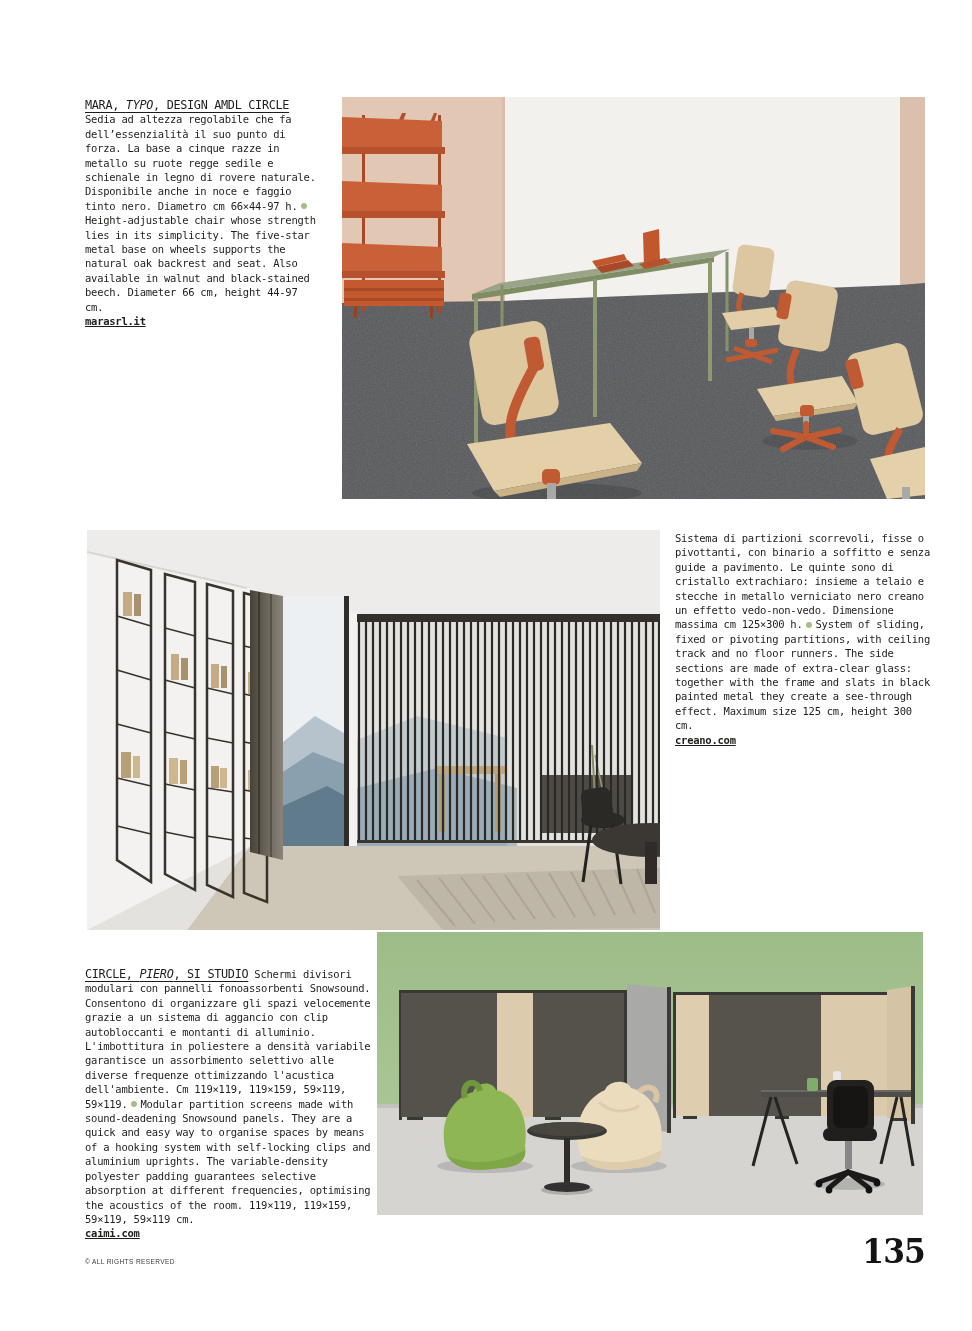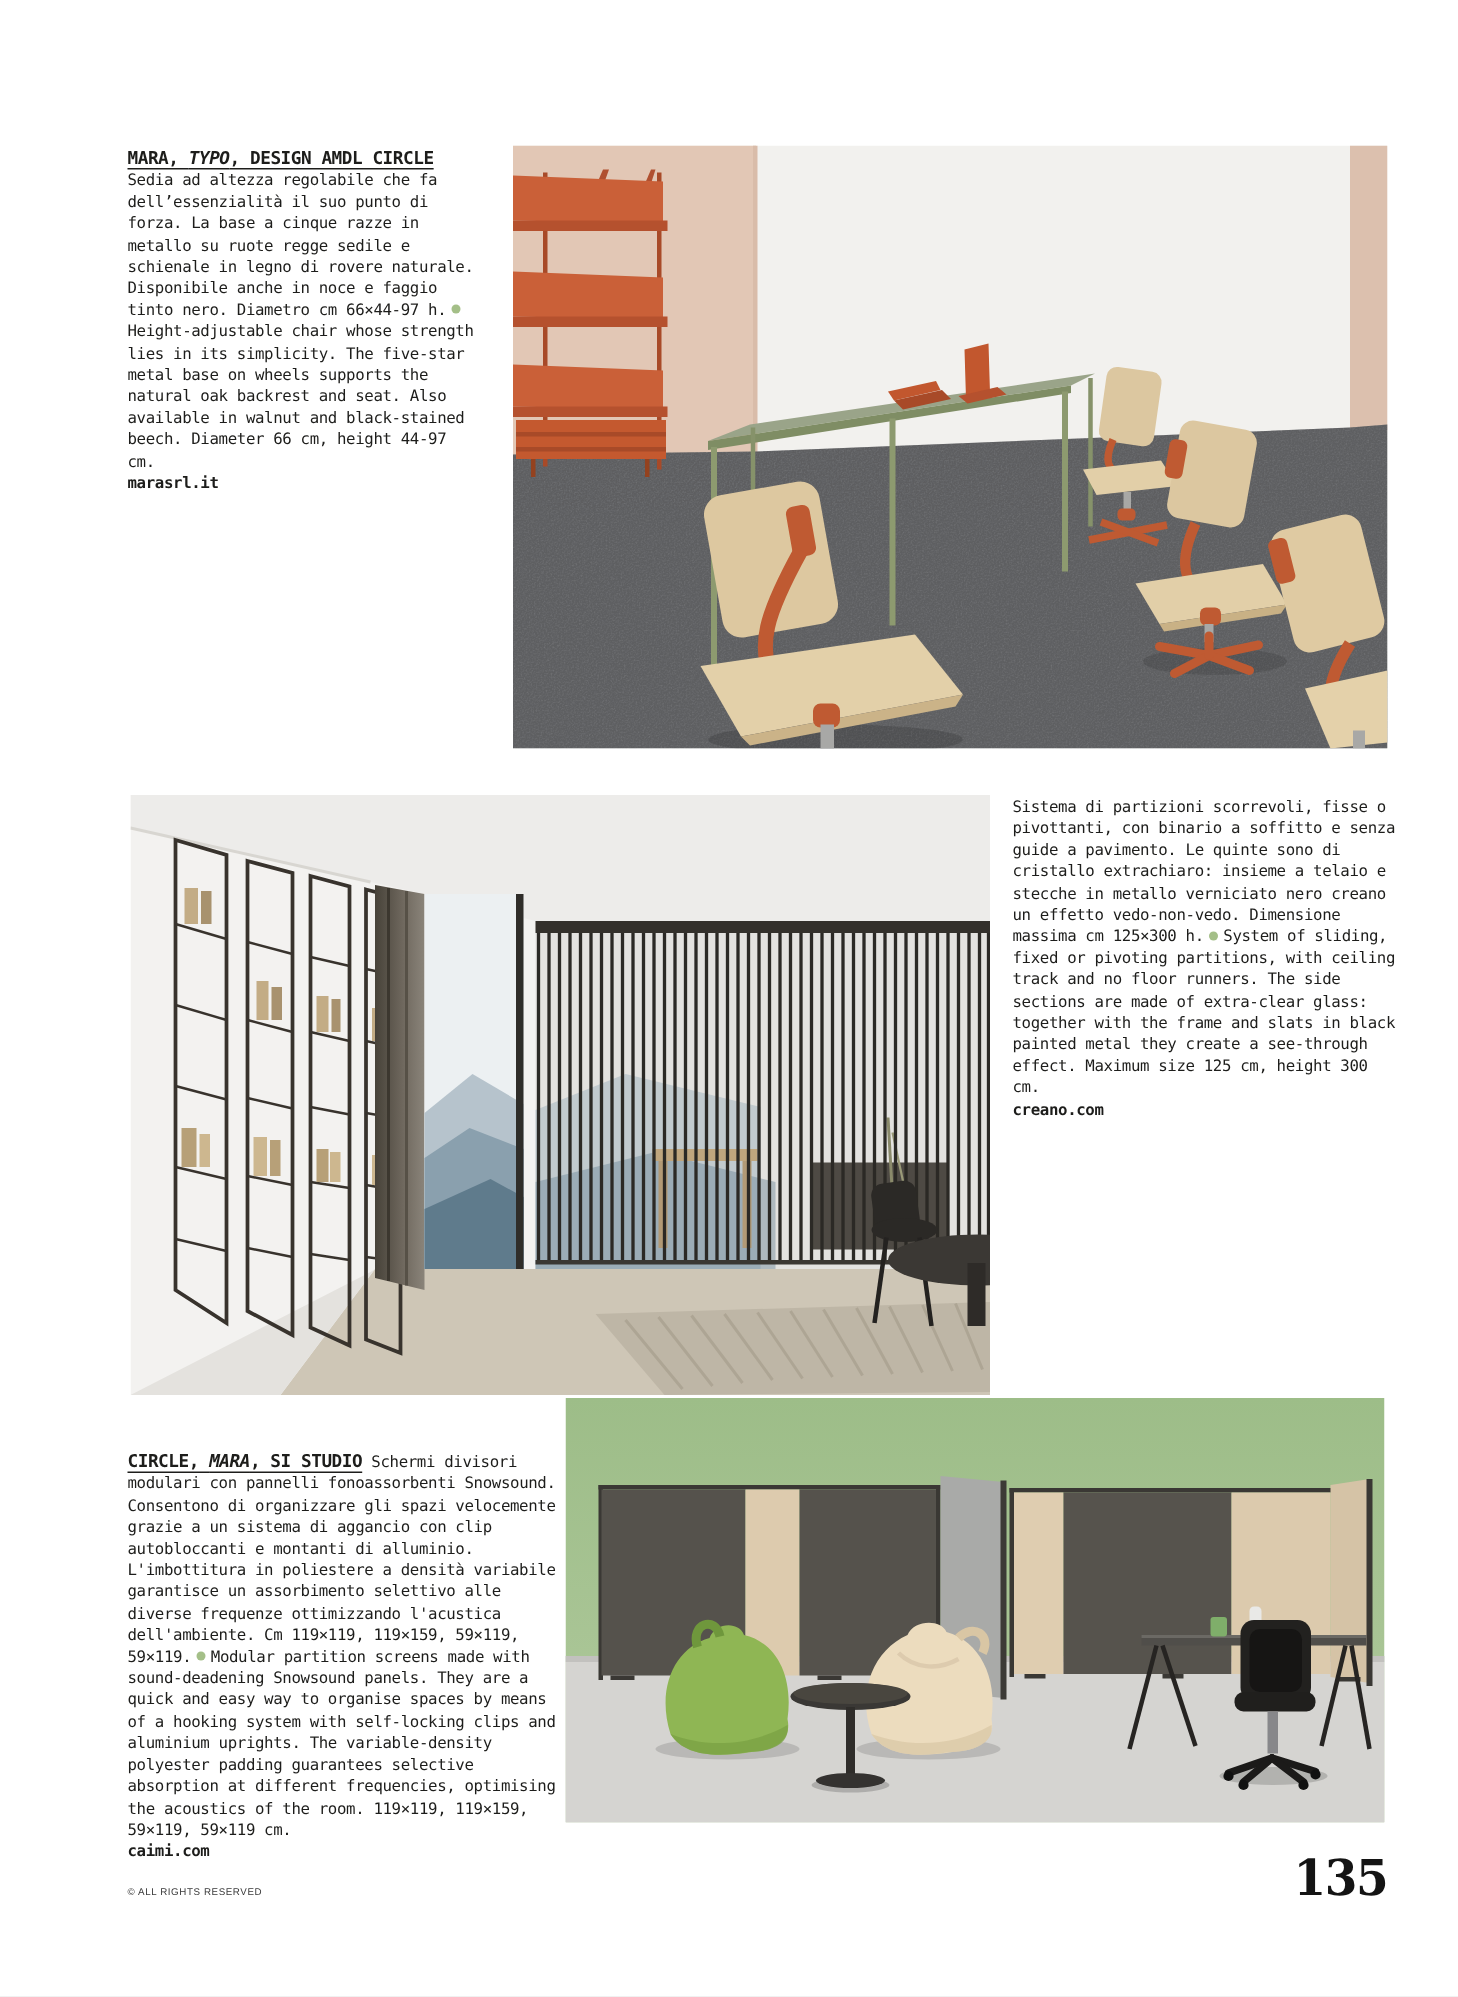--- a/index.html
+++ b/index.html
@@ -1,27 +1,27 @@
 <!DOCTYPE html>
 <html><head>
 <meta charset="utf-8">
 <style>
   html,body{margin:0;padding:0;background:#e8e8e8;}
   #page{position:relative;width:972px;height:1331px;background:#ffffff;margin:0 auto;overflow:hidden;
         font-family:"DejaVu Sans Mono", monospace;color:#1d1d1b;}
   .abs{position:absolute;}
   
   .tblock{font-size:10.5px;line-height:14.4px;letter-spacing:-0.25px;text-align:left;}
-  .hdr{font-weight:bold;font-size:11.8px;letter-spacing:-0.3px;
+  .hdr{font-weight:normal;font-size:11.8px;letter-spacing:-0.3px;
        text-decoration:underline;text-decoration-thickness:1px;text-underline-offset:2.5px;margin-top:36px;}
   .hdr .it{font-style:italic;}
   .en{}
   .bullet{display:inline-block;width:6px;height:6px;border-radius:50%;background:#a4bf88;
           margin:0 4px 1px 3px;vertical-align:middle;}
-  .url{font-weight:bold;}
+  .url{font-weight:bold;text-decoration:underline;}
   
   #copyright{font-family:"Liberation Sans", sans-serif;font-size:6.5px;letter-spacing:0.4px;color:#3a3a3a;}
   #pagenum{font-family:"DejaVu Serif", serif;font-weight:bold;font-size:33px;color:#141414;
            transform:scaleX(.95);transform-origin:right;letter-spacing:-1px;}
   figure{margin:0;}
   svg{display:block;}
 </style>
 </head>
 <body>
 
@@ -301,21 +301,21 @@
     </g>
   </svg>
   </figure>
 
   <div class="abs tblock" style="left:675px;top:531px;width:258px;">
     <div><span>Sistema di partizioni scorrevoli, fisse o pivottanti, con binario a soffitto e senza guide a pavimento. Le quinte sono di cristallo extrachiaro: insieme a telaio e stecche in metallo verniciato nero creano un effetto vedo-non-vedo. Dimensione massima cm 125×300 h.</span><span class="bullet"></span><span class="en">System of sliding, fixed or pivoting partitions, with ceiling track and no floor runners. The side sections are made of extra-clear glass: together with the frame and slats in black painted metal they create a see-through effect. Maximum size 125 cm, height 300 cm.</span><br>
     <span class="url">creano.com</span></div>
   </div>
 
   <div class="abs tblock" style="left:85px;top:967px;width:293px;">
-    <div><span class="hdr"><span>CIRCLE, </span><span class="it">MARA</span><span>, SI STUDIO</span></span>
+    <div><span class="hdr"><span>CIRCLE, </span><span class="it">PIERO</span><span>, SI STUDIO</span></span>
     <span>Schermi divisori modulari con pannelli fonoassorbenti </span><span class="en">Snowsound</span><span>. Consentono di organizzare gli spazi velocemente grazie a un sistema di aggancio con clip autobloccanti e montanti di alluminio. L'imbottitura in poliestere a densità variabile garantisce un assorbimento selettivo alle diverse frequenze ottimizzando l'acustica dell'ambiente. Cm 119×119, 119×159, 59×119, 59×119.</span><span class="bullet"></span><span class="en">Modular partition screens made with sound-deadening Snowsound panels. They are a quick and easy way to organise spaces by means of a hooking system with self-locking clips and aluminium uprights. The variable-density polyester padding guarantees selective absorption at different frequencies, optimising the acoustics of the room. 119×119, 119×159, 59×119, 59×119 cm.</span><br>
     <span class="url">caimi.com</span></div>
   </div>
 
   <figure class="abs" style="left:377px;top:932px;">
   <svg width="546" height="283" viewBox="0 0 546 283">
     <defs>
       <linearGradient id="gw" x1="0" y1="0" x2="0" y2="1">
         <stop offset="0" stop-color="#9dbd88"></stop>
             <stop offset="1" stop-color="#b1ca9e"></stop>

